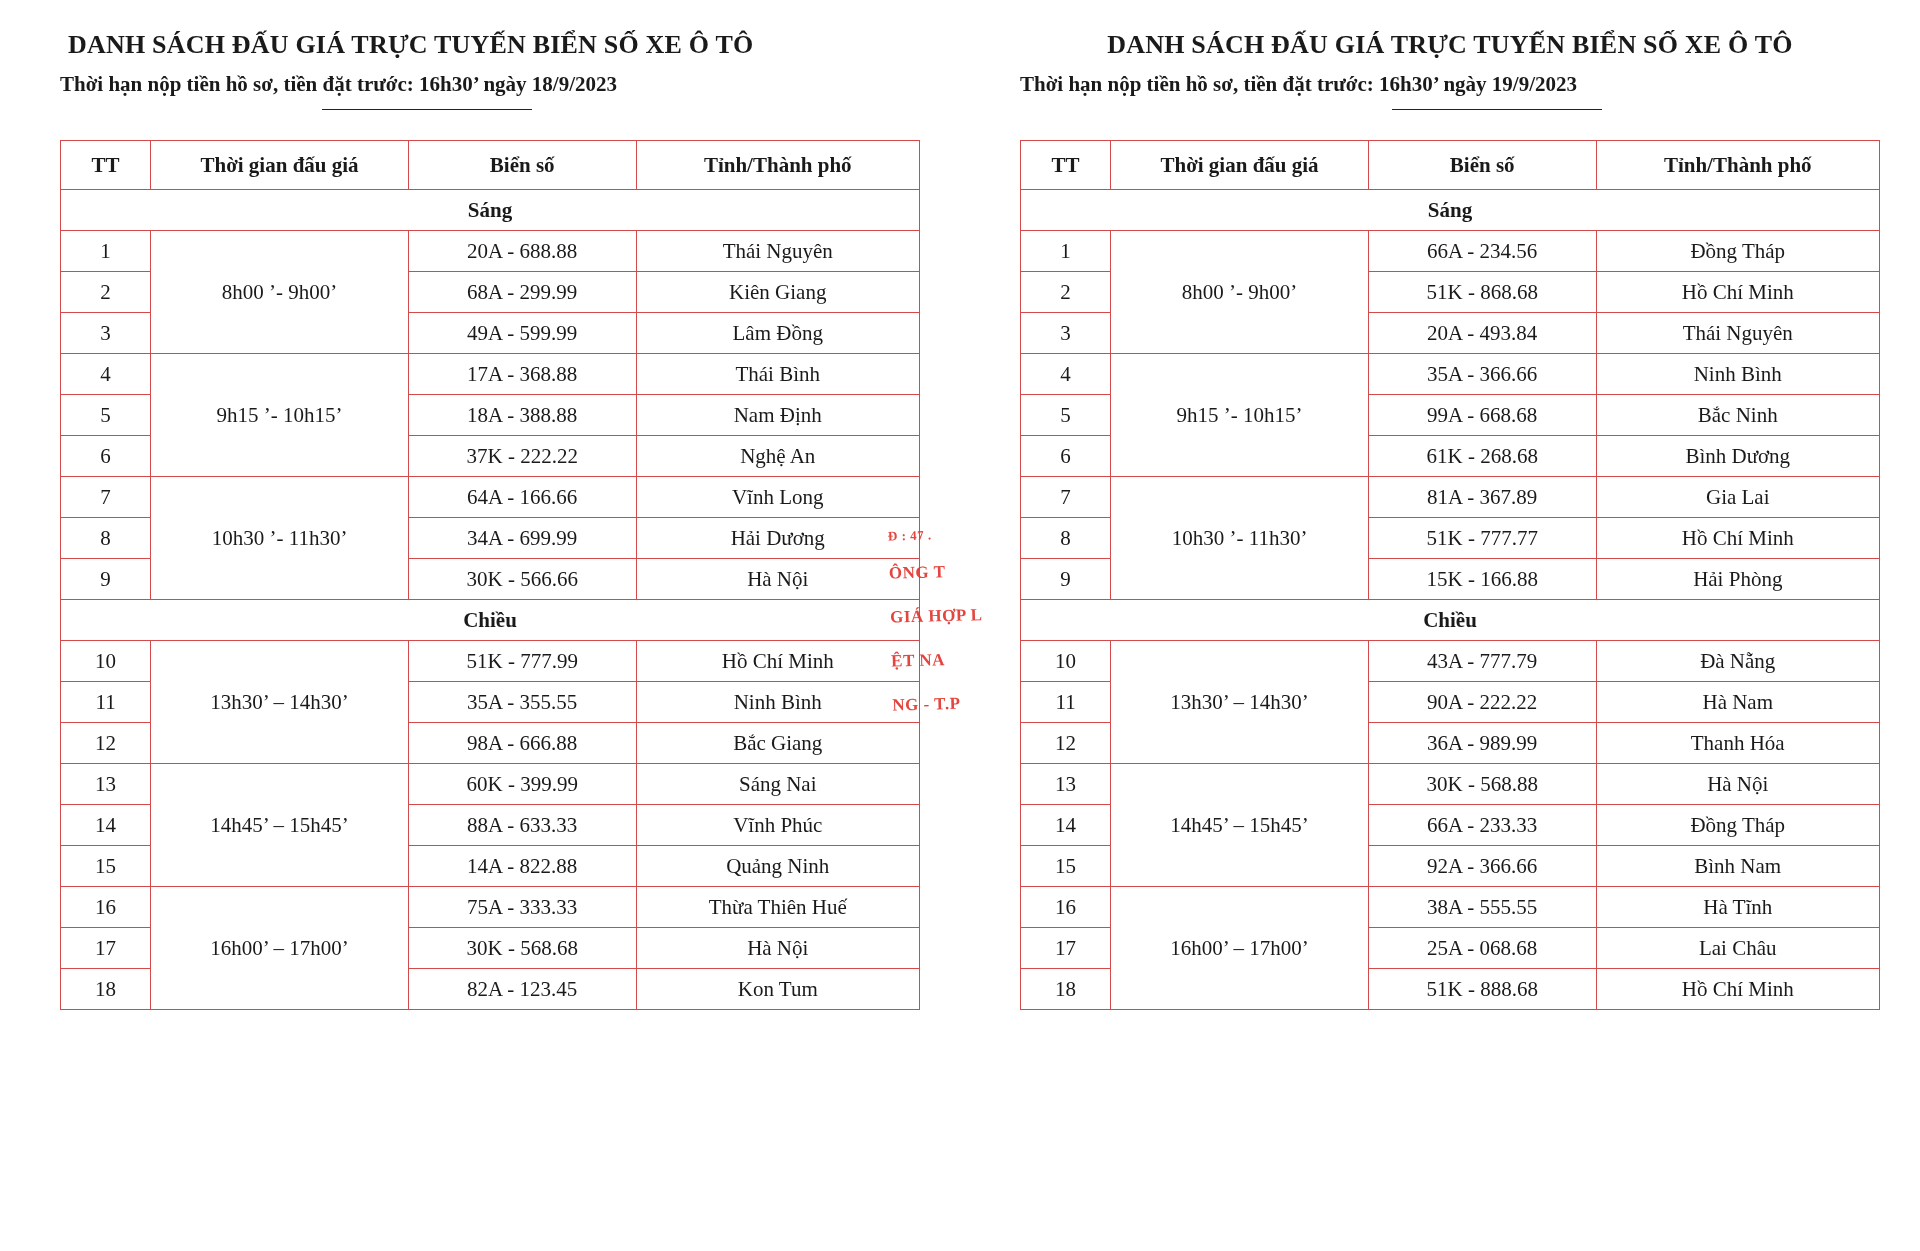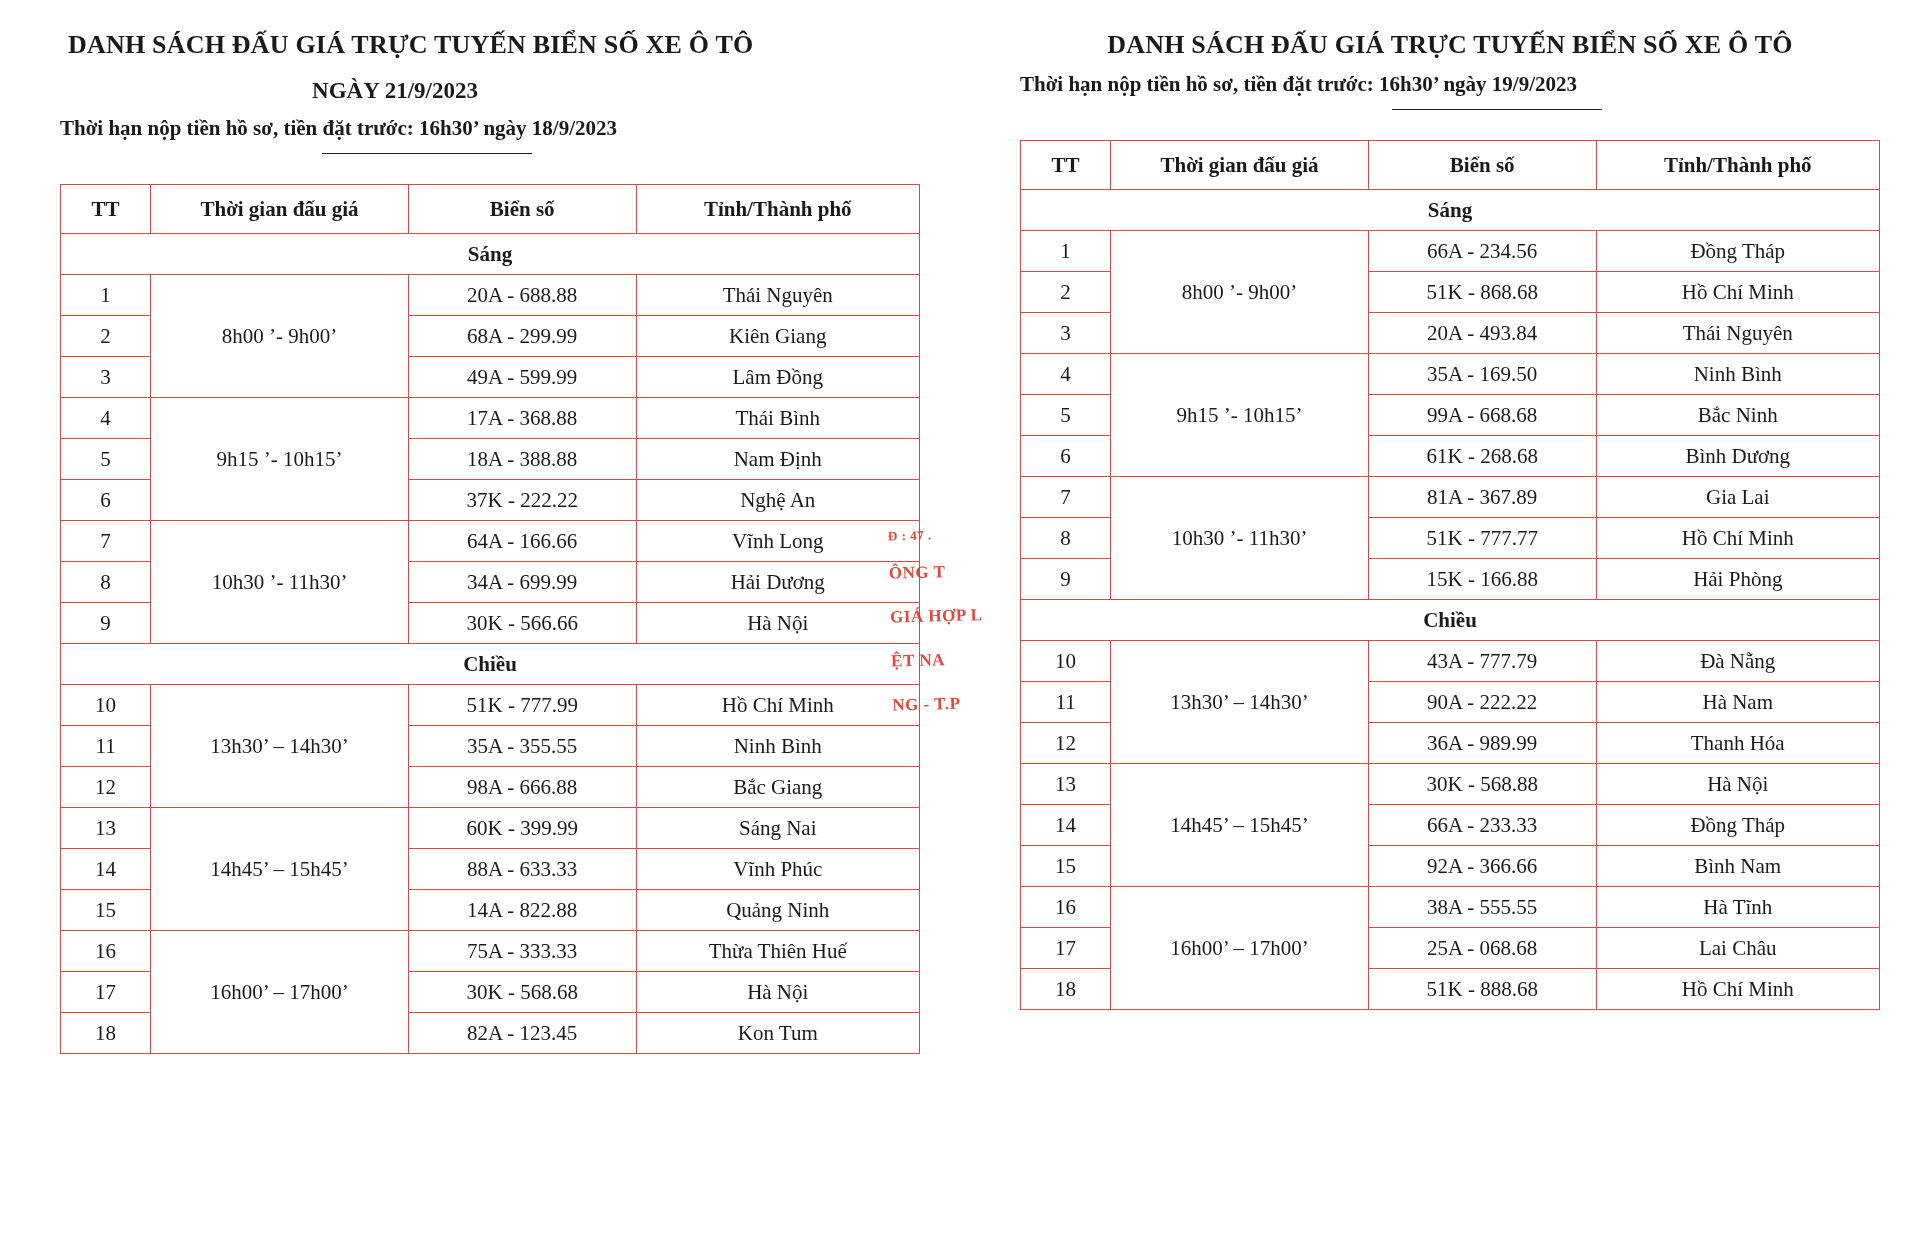--- a/index.html
+++ b/index.html
@@ -120,21 +120,20 @@
   .stamp div { margin: 0; }
   .stamp .s0 { font-size: 13px; line-height: 30px; }
 </style>
 </head>
 <body>
 
 <div class="page">
 
   <div class="panel panel-left">
     <div class="doc-title">DANH SÁCH ĐẤU GIÁ TRỰC TUYẾN BIỂN SỐ XE Ô TÔ</div>
-    <div class="doc-subtitle">NGÀY 21/9/2023</div>
     <div class="doc-note">Thời hạn nộp tiền hồ sơ, tiền đặt trước: 16h30’ ngày 18/9/2023</div>
     <div class="rule"></div>
     <table class="auction">
       <colgroup>
         <col class="c-tt">
           <col class="c-time">
           <col class="c-plate">
           <col class="c-prov">
       </colgroup>
       <thead>
@@ -296,21 +295,21 @@
           </tr>
         <tr>
             <td class="tt">3</td>
             <td class="plate">20A - 493.84</td>
             <td class="prov">Thái Nguyên</td>
           </tr>
 
         <tr>
             <td class="tt">4</td>
             <td class="timecell" rowspan="3">9h15 ’- 10h15’</td>
-            <td class="plate">35A - 169.50</td>
+            <td class="plate">35A - 366.66</td>
             <td class="prov">Ninh Bình</td>
           </tr>
         <tr>
             <td class="tt">5</td>
             <td class="plate">99A - 668.68</td>
             <td class="prov">Bắc Ninh</td>
           </tr>
         <tr>
             <td class="tt">6</td>
             <td class="plate">61K - 268.68</td>

